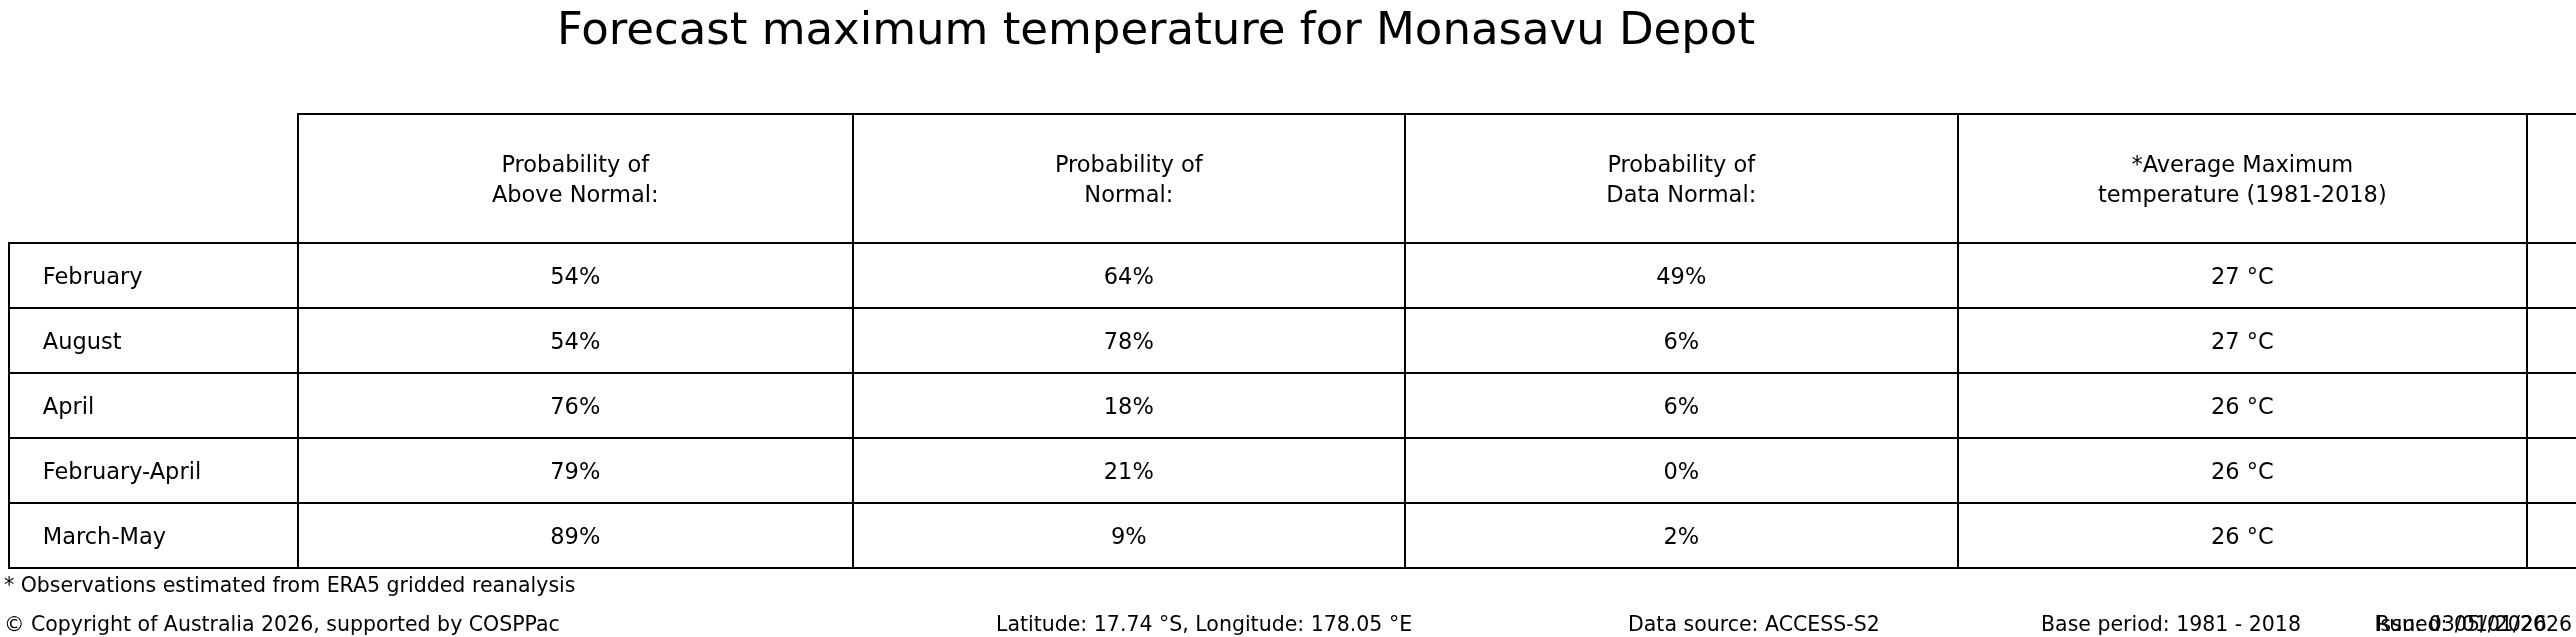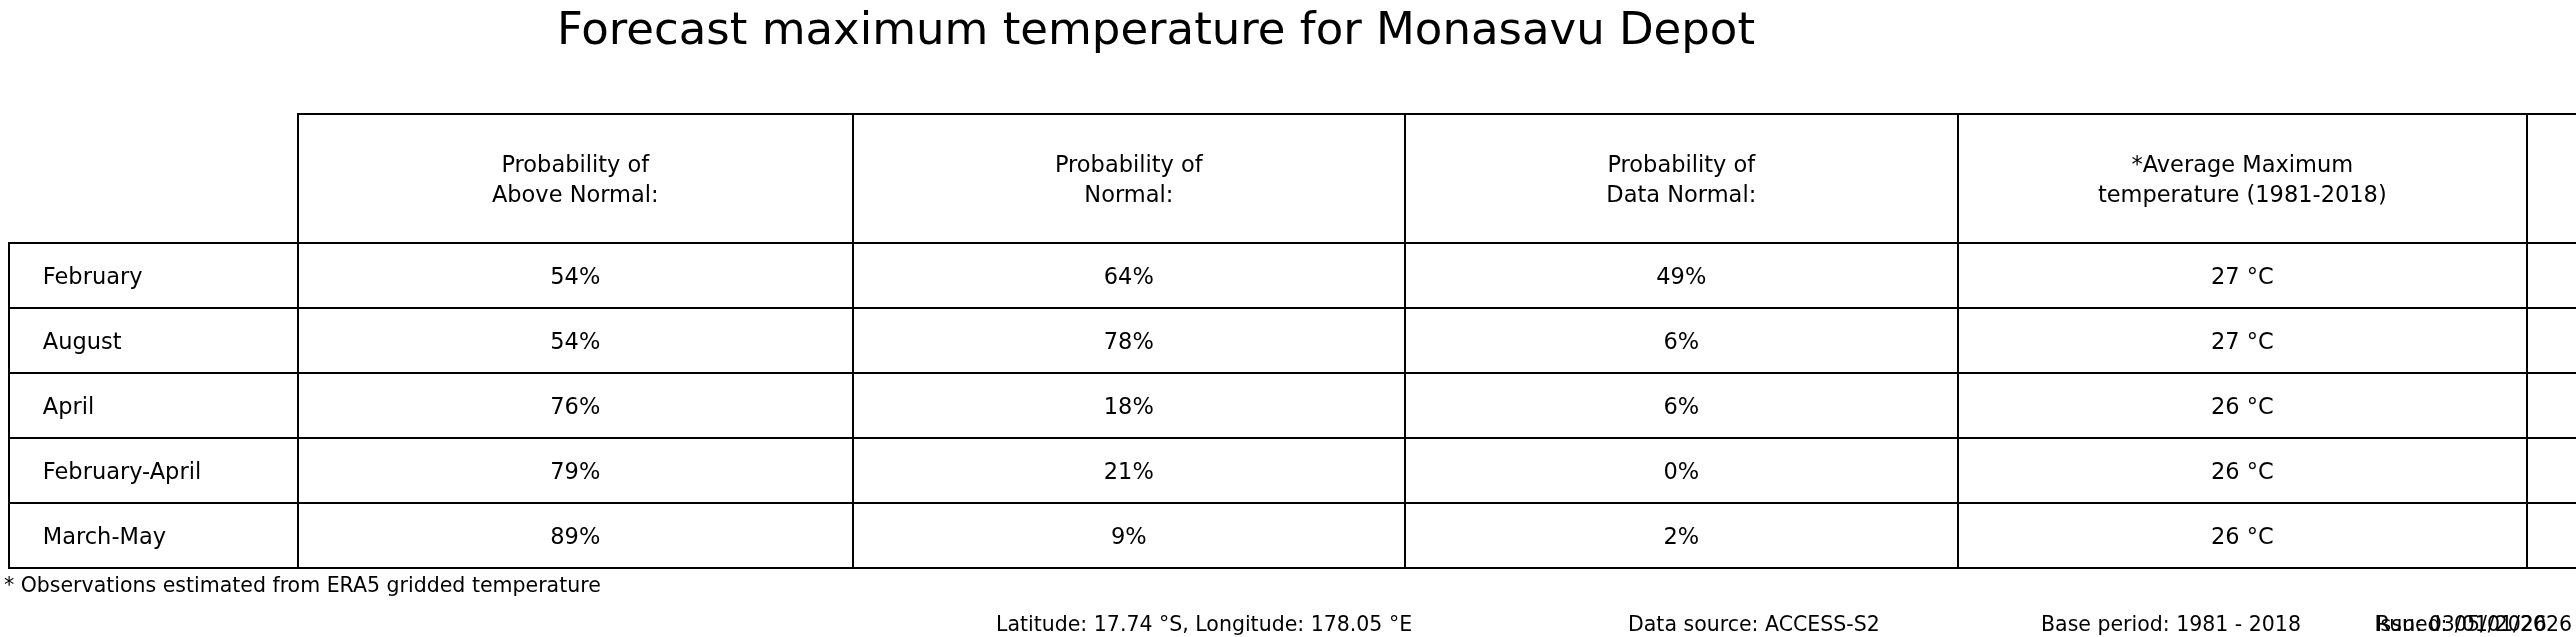--- a/index.html
+++ b/index.html
@@ -177,21 +177,22 @@
           <td>89%</td>
           <td>9%</td>
           <td>2%</td>
           <td>26 °C</td>
           <td>Very high</td>
         </tr>
       </tbody>
     </table>
   </div>
 
-  <div class="footnote">* Observations estimated from ERA5 gridded temperature</div>
+  <div class="footnote">* Observations estimated from ERA5 gridded reanalysis</div>
+  <div class="copyright">© Copyright of Australia 2026, supported by COSPPac</div>
 
   <div class="meta">
     <span class="m0">Latitude: 17.74 °S, Longitude: 178.05 °E</span>
     <span class="m1">Data source: ACCESS-S2</span>
     <span class="m2">Base period: 1981 - 2018</span>
     <span class="m3">Run: 03/01/2026</span>
   </div>
 
   <div class="meta" style="left:2576px; width:0;">
   </div>

